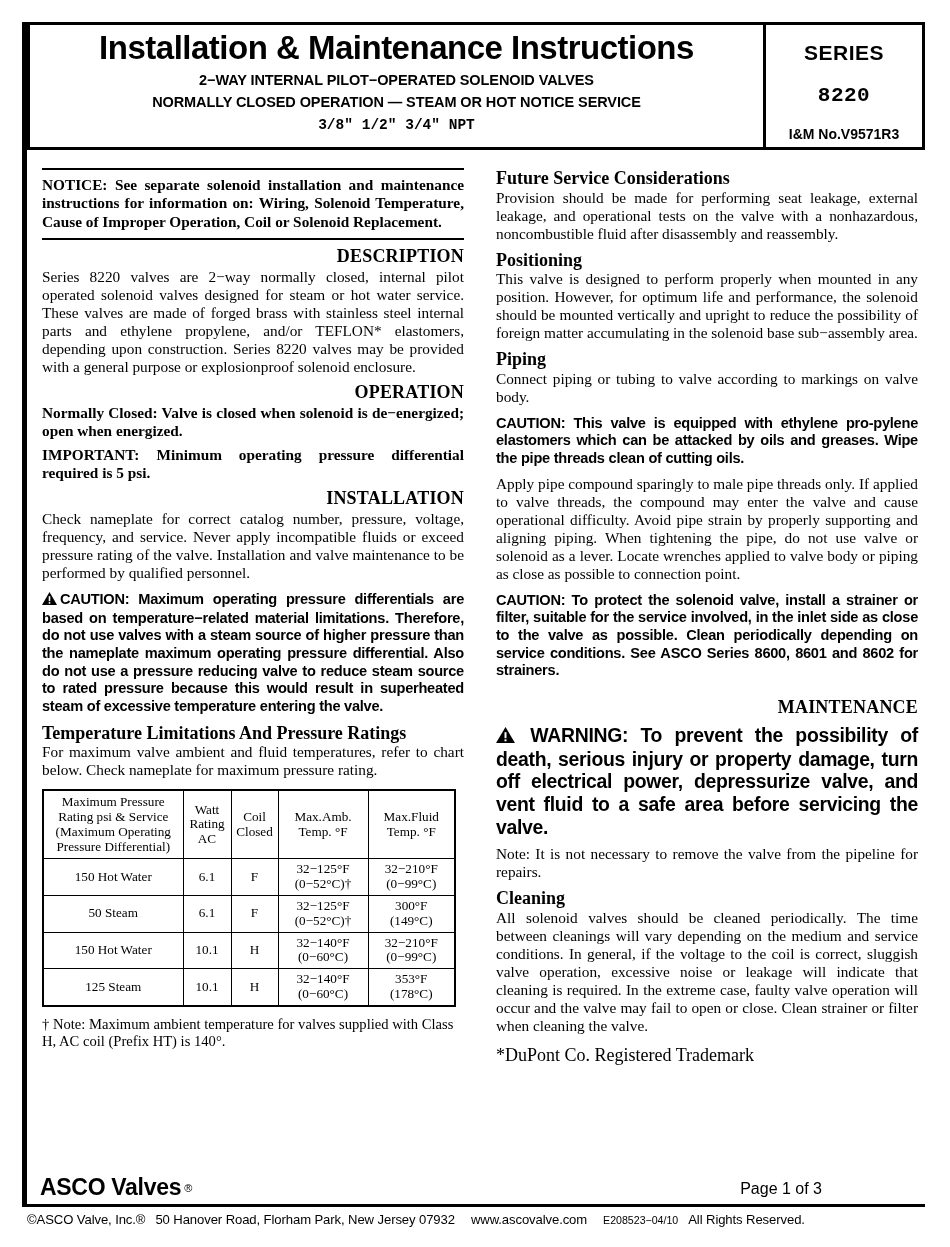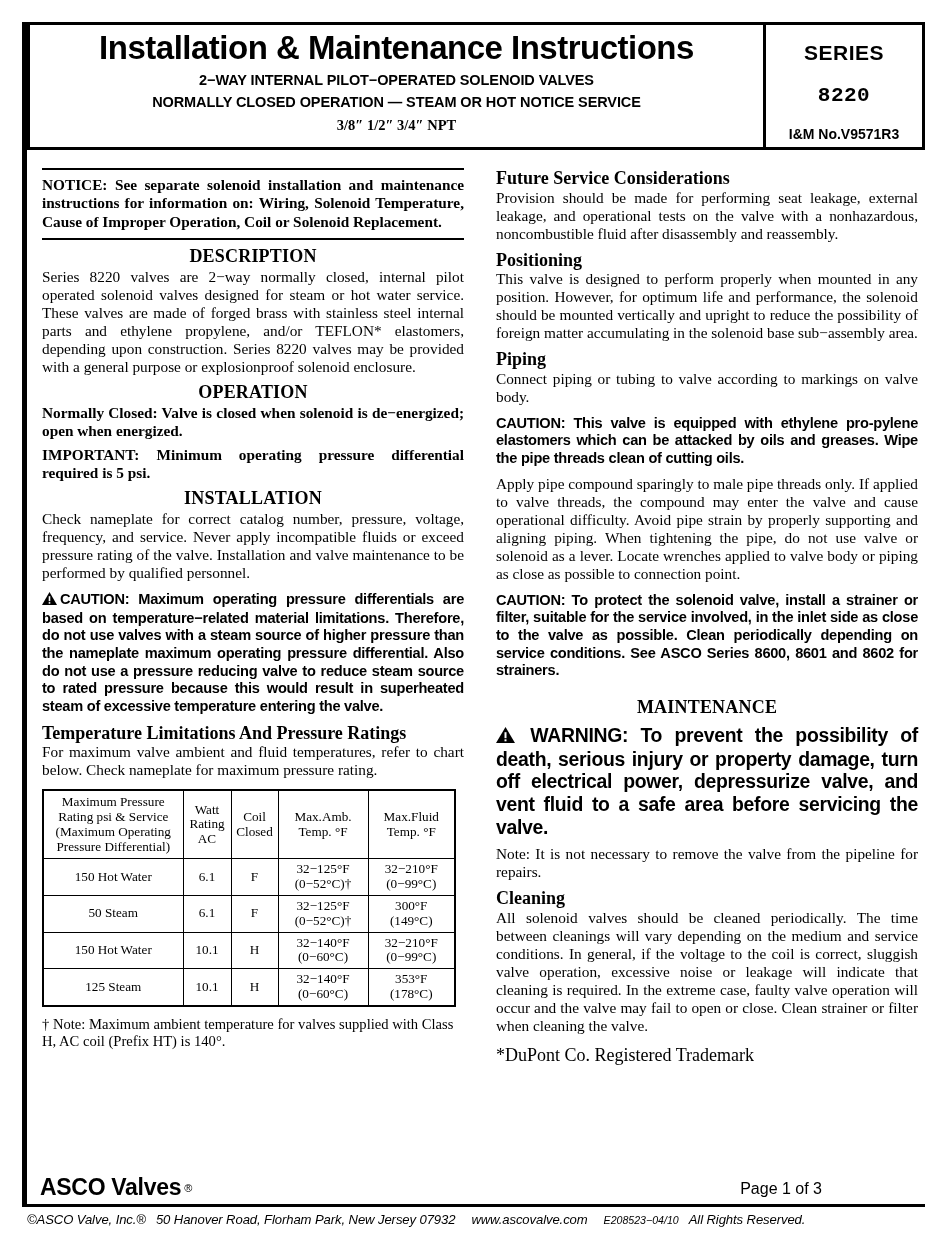--- a/index.html
+++ b/index.html
@@ -71,21 +71,21 @@
   }
   .doc-sub2 {
     font-family: "Liberation Sans", sans-serif;
     font-weight: bold;
     font-size: 14.5px;
     letter-spacing: -0.1px;
     margin-top: 6px;
     white-space: nowrap;
   }
   .doc-sub3 {
-    font-family: Liberation Serif, serif;
+    font-family: Liberation Mono, monospace;
     font-weight: bold;
     font-size: 14.5px;
     margin-top: 7px;
     white-space: nowrap;
   }
   .header-series {
     flex: 0 0 156px;
     display: flex;
     flex-direction: column;
     align-items: center;
@@ -140,21 +140,21 @@
     text-align: justify;
     text-justify: inter-word;
   }
   .notice {
     font-weight: bold;
     font-size: 15.3px;
     line-height: 1.2;
     text-align: justify;
   }
   .sec-head {
-    text-align: center;
+    text-align: right;
     font-weight: bold;
     font-size: 18px;
     margin: 6px 0 1px 0;
     letter-spacing: 0.2px;
   }
   .sec-head.maint { margin: 17px 0 6px 0; }
   .sub-head {
     font-weight: bold;
     font-size: 18px;
     margin: 7px 0 0 0;
@@ -262,21 +262,20 @@
   }
   .footer-line {
     position: absolute;
     left: 27px;
     top: 1212px;
     width: 898px;
     font-family: "Liberation Sans", sans-serif;
     font-size: 13.1px;
     white-space: nowrap;
     letter-spacing: -0.1px;
-    font-style: italic;
   }
   .footer-line .code {
     font-size: 10.6px;
     letter-spacing: 0;
   }
   .sp-lg { display: inline-block; width: 16px; }
   .sp-md { display: inline-block; width: 10px; }
 </style>
 </head>
 <body>

